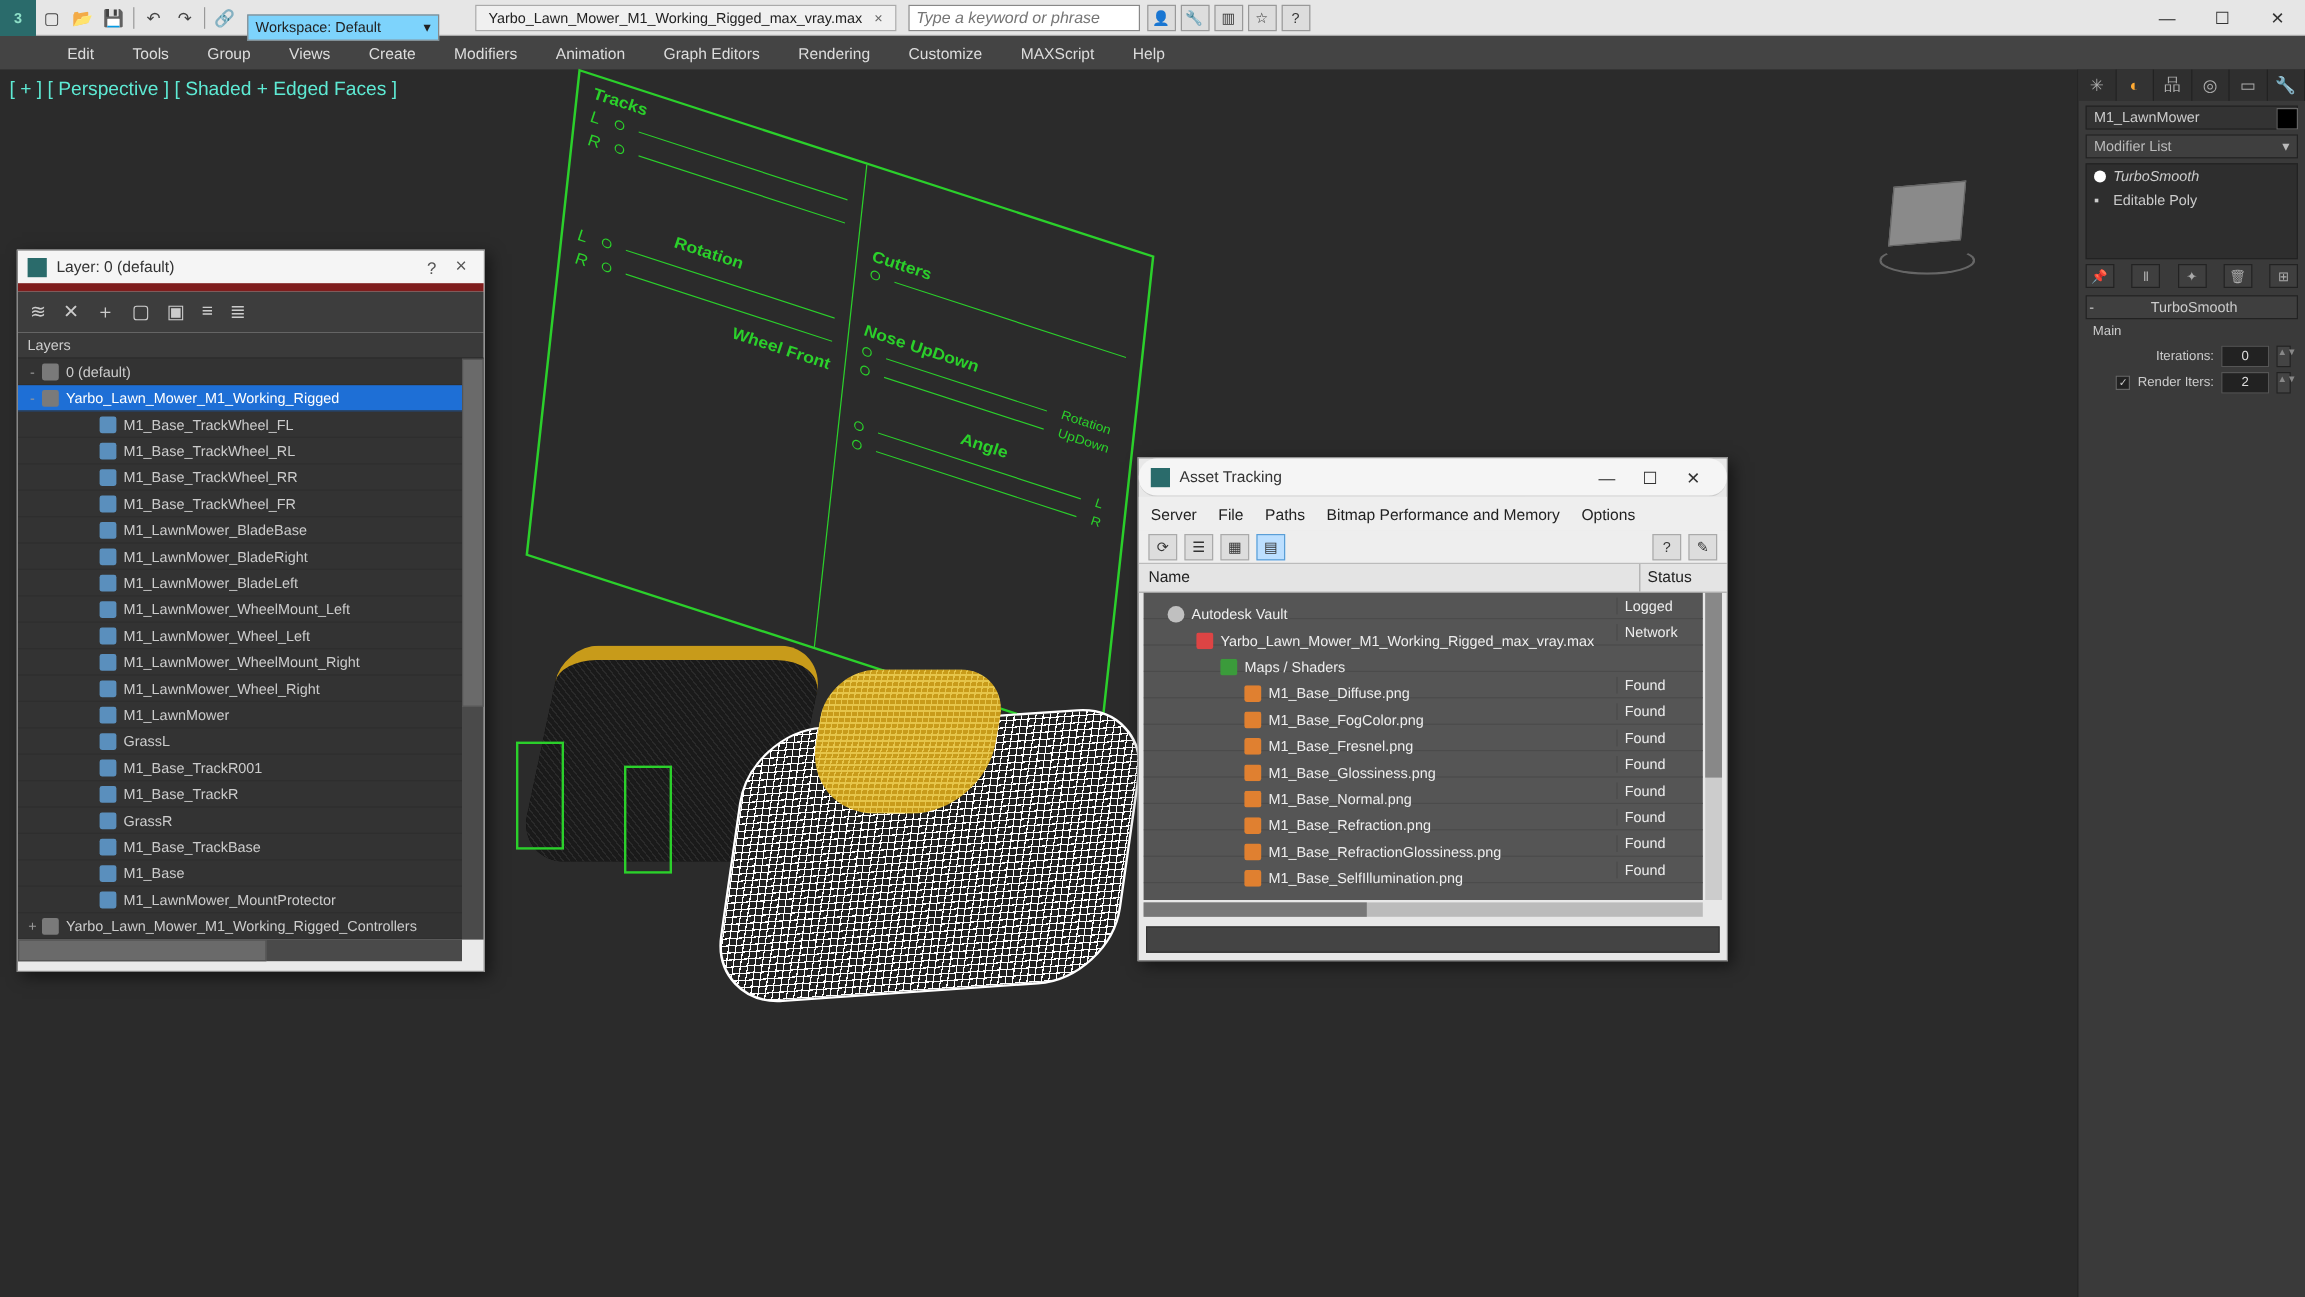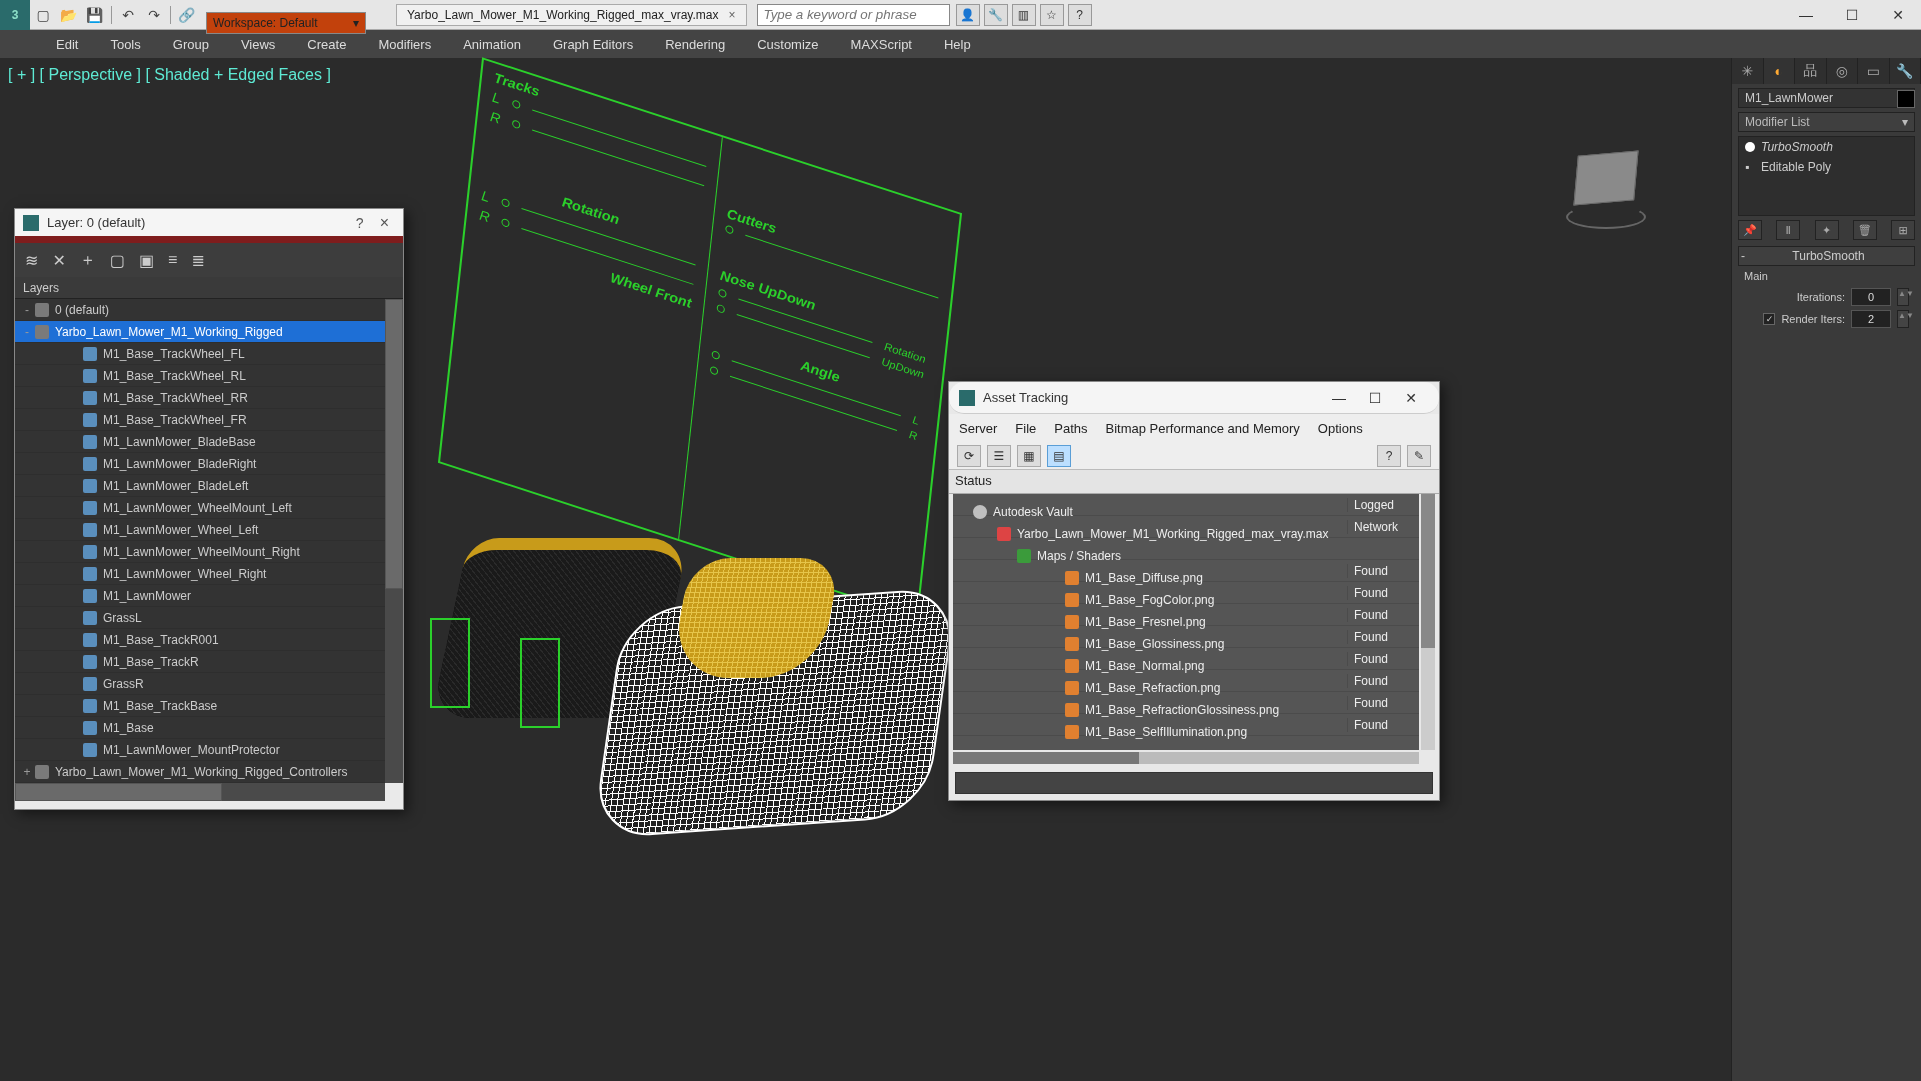--- a/index.html
+++ b/index.html
@@ -3,21 +3,21 @@
 <meta charset="utf-8">
 <style>
 * { margin:0; padding:0; box-sizing:border-box; font-family:"Segoe UI",Tahoma,sans-serif; }
 body { background:#333333; width:1921px; height:1081px; overflow:hidden; color:#ccc; font-size:12px; position:relative; }
 
 
 .titlebar { height:30px; background:#e6e6e6; display:flex; align-items:center; border-bottom:1px solid #aaa; }
 .titlebar .app-icon { width:30px; height:30px; background:#2a6b6b; display:flex; align-items:center; justify-content:center; color:#8ee0c8; font-weight:bold; }
 .titlebar .tb-btn { width:26px; height:26px; display:flex; align-items:center; justify-content:center; color:#444; font-size:14px; cursor:pointer; }
 .titlebar .sep { width:1px; height:18px; background:#999; margin:0 3px; }
-.titlebar .workspace { background:#c2410c; border:1px solid #888; height:22px; display:flex; align-items:center; padding:0 6px; color:#222; font-size:12px; margin-left:6px; min-width:160px;margin-top:16px; }
+.titlebar .workspace { background:#7dd3fc; border:1px solid #888; height:22px; display:flex; align-items:center; padding:0 6px; color:#222; font-size:12px; margin-left:6px; min-width:160px;margin-top:16px; }
 .titlebar .filename-tab { background:#f0f0f0; border:1px solid #aaa; height:22px; display:flex; align-items:center; padding:0 10px; margin-left:30px; color:#222; font-size:12px; position:relative; }
 .titlebar .filename-tab .x{ margin-left:10px; font-size:12px; color:#666;}
 .titlebar .search { flex:0 0 190px; margin-left:10px; border:1px solid #888; height:22px; background:#fff; color:#888; font-style:italic; padding:0 6px; }
 .titlebar .right-icons { display:flex; gap:4px; margin-left:6px; }
 .titlebar .right-icons .ri { width:24px; height:22px; border:1px solid #999; background:#ddd; display:flex; align-items:center; justify-content:center; color:#333; font-size:12px; }
 .titlebar .spacer { flex:1; }
 .titlebar .wctrl { width:46px; height:30px; display:flex; align-items:center; justify-content:center; font-size:14px; color:#333; }
 
 
 .menubar { height:28px; background:#444444; display:flex; align-items:center; padding-left:40px; gap:0; }
@@ -115,21 +115,21 @@
 .asset-dlg .cols{ height:24px; background:#e4e4e4; display:flex; border-bottom:1px solid #aaa;}
 .asset-dlg .cols .c1{ flex:1; padding:3px 8px; color:#222; font-size:13px; border-right:1px solid #aaa;}
 .asset-dlg .cols .c2{ width:72px; padding:3px 6px; color:#222; font-size:13px;}
 .asset-dlg .grid{ position:absolute; top:112px; left:4px; right:20px; bottom:50px; background:#555; overflow:hidden;}
 .asset-dlg .grid .r{ height:22px; display:flex; align-items:center; color:#eee; border-bottom:1px solid #4b4b4b; font-size:12px;}
 .asset-dlg .grid .r .nm{ flex:1; padding-left:8px; display:flex; align-items:center; gap:6px; white-space:nowrap; overflow:hidden;margin-top:14px;}
 .asset-dlg .grid .r .st{ width:72px; border-left:1px solid #4b4b4b; padding-left:6px;}
 .asset-dlg .grid .r.d0 .nm{ padding-left:20px;} 
 .asset-dlg .grid .r.d1 .nm{ padding-left:44px;}
 .asset-dlg .grid .r.d2 .nm{ padding-left:64px;}
-.asset-dlg .grid .r.d3 .nm{ padding-left:112px;}
+.asset-dlg .grid .r.d3 .nm{ padding-left:84px;}
 .asset-dlg .grid .ic{ width:14px;height:14px;border-radius:2px;flex-shrink:0;}
 .asset-dlg .grid .ic.vault{background:#c0c0c0;border-radius:50%;}
 .asset-dlg .grid .ic.max{background:#d44;}
 .asset-dlg .grid .ic.fold{background:#3b9b3b;}
 .asset-dlg .grid .ic.png{background:#e08030;}
 .asset-dlg .vscroll{ position:absolute; top:112px; right:4px; width:14px; bottom:50px; background:#ccc;}
 .asset-dlg .vscroll .thumb{position:absolute;top:0;width:100%;height:60%;background:#888;}
 .asset-dlg .hscroll{ position:absolute; bottom:36px; left:4px; right:20px; height:12px; background:#bbb;}
 .asset-dlg .hscroll .thumb{position:absolute;left:0;height:100%;width:40%;background:#777;}
 .asset-dlg .status{ position:absolute; bottom:6px; left:6px; right:6px; height:22px; background:#444; border:1px solid #333;}
@@ -472,20 +472,21 @@
   <div class="tb">
     <div class="b">⟳</div>
     <div class="b">☰</div>
     <div class="b">▦</div>
     <div class="b active">▤</div>
     <div class="sp"></div>
     <div class="b">?</div>
     <div class="b">✎</div>
   </div>
   <div class="cols">
+    <div class="c1">Name</div>
     <div class="c2">Status</div>
   </div>
   <div class="grid" id="asset-grid">
       <div class="r d0">
         <div class="nm">
           <span class="ic vault"></span>
           <span>Autodesk Vault</span>
         </div>
         <div class="st">Logged</div>
       </div>

